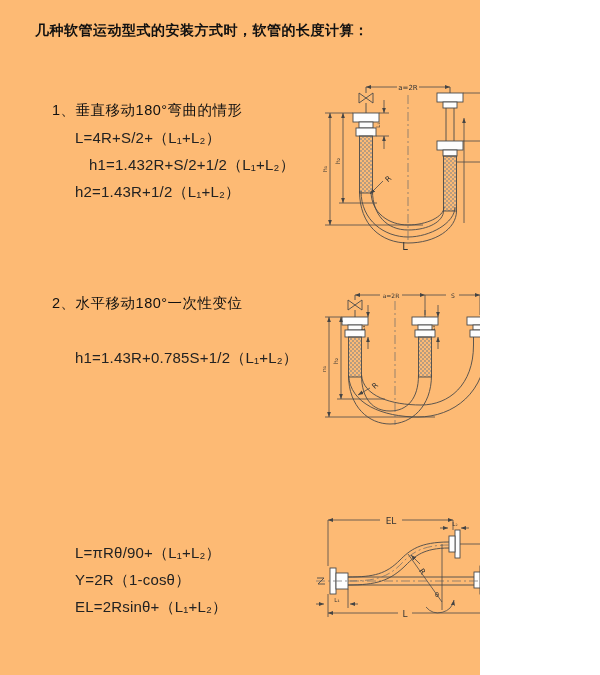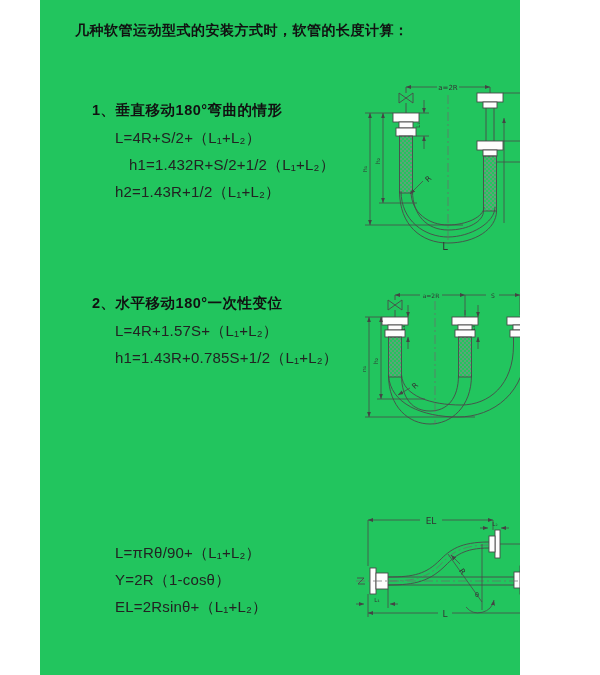--- a/index.html
+++ b/index.html
@@ -1,24 +1,24 @@
 <!DOCTYPE html>
 <html><head>
 <meta charset="utf-8">
 <style>
   html,body{margin:0;padding:0;background:#ffffff;}
   .page{
-    position:relative;width:480px;height:675px;background:#22c55e;
-    font-family:"Liberation Sans","DejaVu Sans",sans-serif;color:#1c1c1c;overflow:hidden;margin-left:40px;
+    position:relative;width:480px;height:675px;background:#fdba74;
+    font-family:"Liberation Sans","DejaVu Sans",sans-serif;color:#1c1c1c;overflow:hidden;
   }
   .title{
     position:absolute;left:35px;top:22px;font-size:14px;font-weight:bold;
     letter-spacing:0.5px;color:#111;
   }
-  .sec-head{position:absolute;font-size:14.5px;font-weight:bold;color:#111;letter-spacing:0.5px;}
+  .sec-head{position:absolute;font-size:14.5px;font-weight:normal;color:#111;letter-spacing:0.5px;}
   .formula{position:absolute;font-size:15px;color:#222;letter-spacing:0.2px;}
   svg.diag{position:absolute;}
   svg.diag .ln{stroke:#4a4a4a;stroke-width:0.9;fill:none;}
   svg.diag .dim{stroke:#4a4a4a;stroke-width:0.8;fill:none;}
   svg.diag .cl{stroke:#6a6a6a;stroke-width:0.7;stroke-dasharray:9 3 2 3;fill:none;}
   svg.diag .fit{stroke:#4a4a4a;stroke-width:0.9;fill:#fdfdfd;}
   svg.diag .braid{stroke:#4a4a4a;stroke-width:0.9;}
   svg.diag text{fill:#333;font-family:"DejaVu Sans",sans-serif;}
 </style>
 </head>
@@ -27,21 +27,20 @@
 <div class="page">
 
   <div class="title">几种软管运动型式的安装方式时，软管的长度计算：</div>
 
   <div class="sec-head" style="left:52px;top:101px"><span>1、</span><span>垂直移动180°弯曲的情形</span></div>
   <div class="formula" style="left:75px;top:129px">L=4R+S/2+（L₁+L₂）</div>
   <div class="formula" style="left:89px;top:156px">h1=1.432R+S/2+1/2（L₁+L₂）</div>
   <div class="formula" style="left:75px;top:183px">h2=1.43R+1/2（L₁+L₂）</div>
 
   <div class="sec-head" style="left:52px;top:294px"><span>2、</span><span>水平移动180°一次性变位</span></div>
-  <div class="formula" style="left:75px;top:322px">L=4R+1.57S+（L₁+L₂）</div>
   <div class="formula" style="left:75px;top:349px">h1=1.43R+0.785S+1/2（L₁+L₂）</div>
 
   <div class="formula" style="left:75px;top:544px">L=πRθ/90+（L₁+L₂）</div>
   <div class="formula" style="left:75px;top:571px">Y=2R（1-cosθ）</div>
   <div class="formula" style="left:75px;top:598px">EL=2Rsinθ+（L₁+L₂）</div>
 
   <svg class="diag" style="left:323px;top:73px" width="248" height="180" viewBox="0 0 248 180">
     <defs>
       <marker id="a1" viewBox="0 0 10 10" refX="9" refY="5" markerWidth="7.5" markerHeight="7.5" orient="auto-start-reverse">
         <path d="M0,1.6 L9,5 L0,8.4 z" fill="#444"></path>

